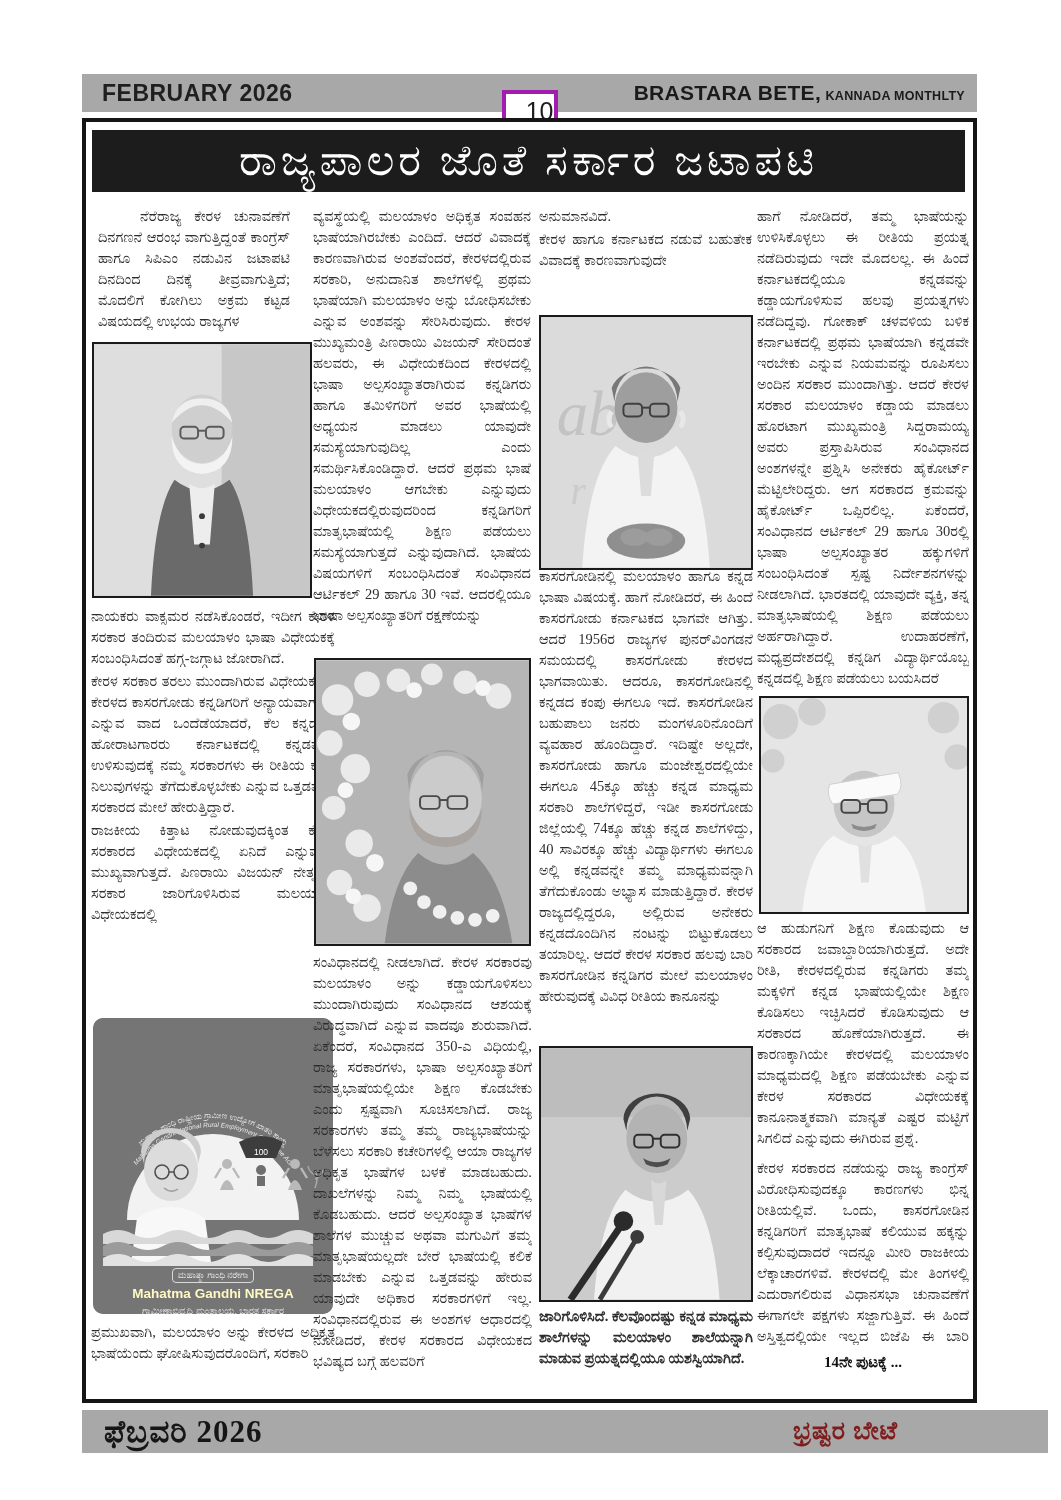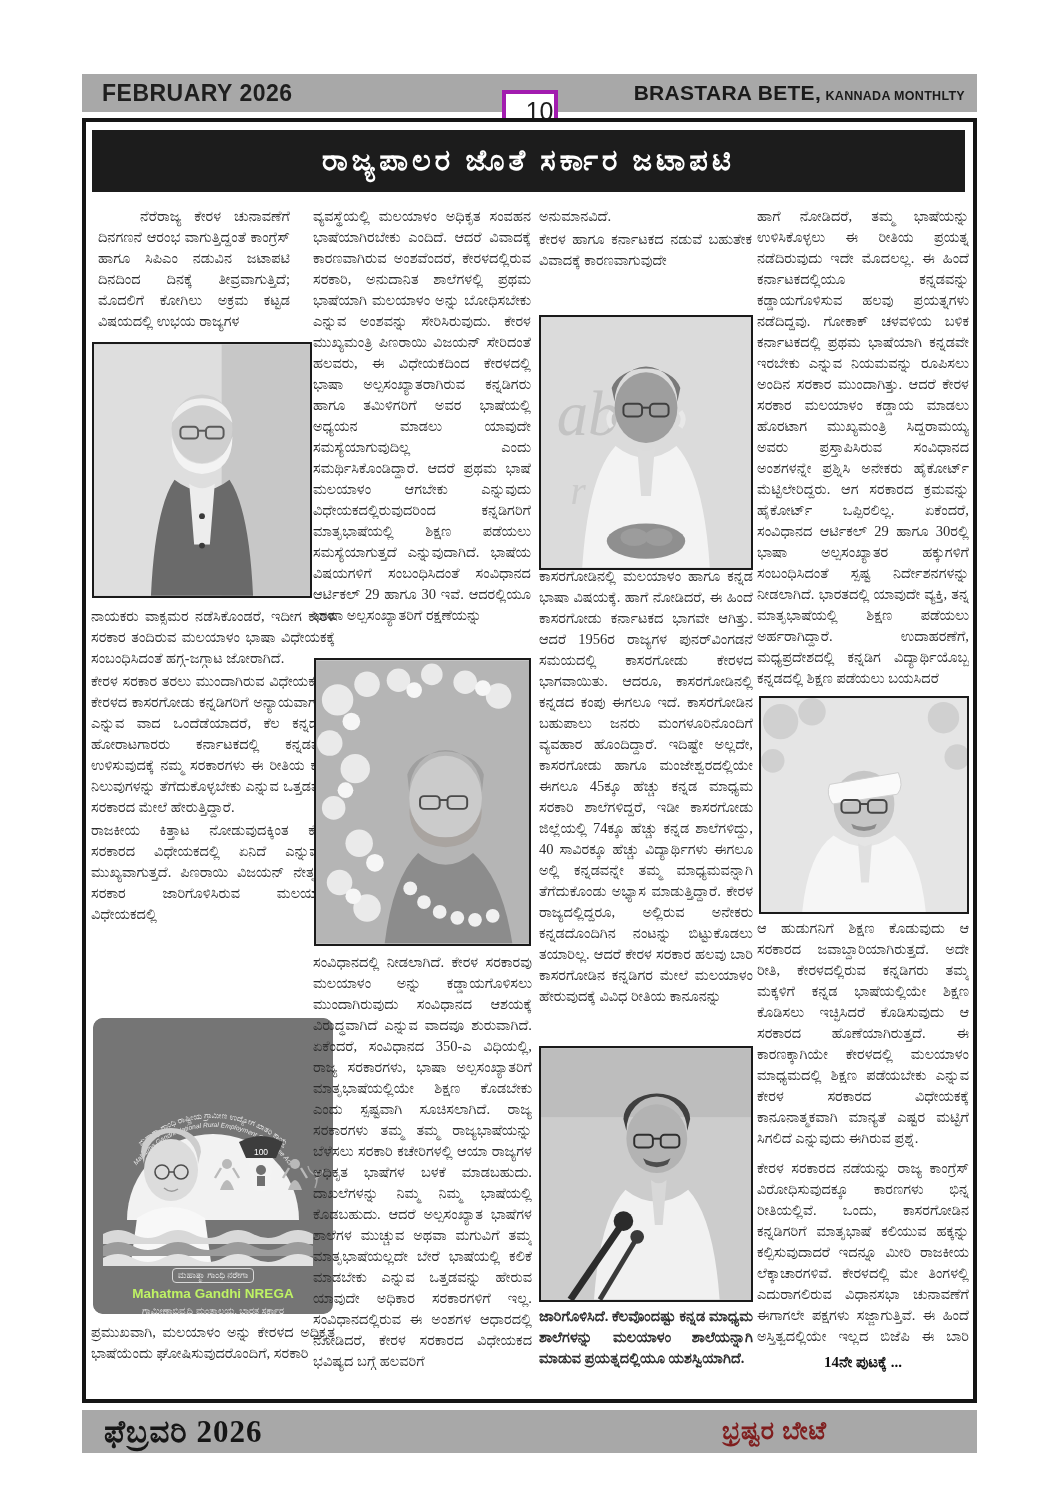--- a/index.html
+++ b/index.html
@@ -34,21 +34,21 @@
   
   .main-box{
     position:absolute;left:82px;top:118px;width:895px;height:1285px;
     border:4px solid #151515;box-sizing:border-box;background:#ffffff;overflow:hidden;
   }
   .headline-bar{
     position:absolute;left:6px;top:8px;width:873px;height:62px;background:#1c1c1c;
     display:flex;align-items:center;justify-content:center;
   }
   .headline-bar span{
-    color:#ffffff;font-weight:700;font-size:29px;letter-spacing:4px;white-space:nowrap;
+    color:#ffffff;font-weight:400;font-size:43px;letter-spacing:4px;white-space:nowrap;
   }
   .tb{
     position:absolute;font-size:14.5px;line-height:1.45;text-align:justify;
     color:#2d2d2d;overflow:hidden;
   }
   .tb p{margin:0 0 2px 0;}
   .indent{text-indent:42px;}
   .photo-frame{
     position:absolute;border:2px solid #1a1a1a;background:#cfcfcf;overflow:hidden;box-sizing:border-box;
   }
@@ -59,25 +59,25 @@
   
   .nrega{
     position:absolute;background:#757575;border-radius:10px;overflow:hidden;
   }
   .nrega-texts{position:absolute;left:0;right:0;top:246px;text-align:center;color:#fff;}
   .nrega-kn-box{
     display:inline-block;border:1px solid #d9d9d9;border-radius:4px;
     font-size:9px;padding:0 5px;color:#f1f1f1;line-height:13px;margin-bottom:2px;
   }
   .nrega-en{font-family:"Liberation Sans","DejaVu Sans",sans-serif;
-    font-weight:700;font-size:13.5px;color:#bef264;line-height:17px;}
+    font-weight:700;font-size:13.5px;color:#fef9c3;line-height:17px;}
   .nrega-min-kn{font-size:9.5px;color:#ececec;line-height:13px;margin-top:3px;}
   
   .footer-bar{
-    position:absolute;left:82px;top:1410px;width:895px;height:43px;background:#a8a8a8;
+    position:absolute;left:82px;top:1410px;width:966px;height:43px;background:#a8a8a8;
     display:flex;align-items:center;justify-content:space-between;
   }
   .footer-date{font-weight:700;font-size:31px;color:#161616;padding-left:22px;letter-spacing:1px;}
   .footer-title{font-weight:700;font-size:25px;color:#7f1d1d;padding-right:150px;letter-spacing:1px;}
 </style>
 </head>
 <body>
 
 <div class="page">
 

